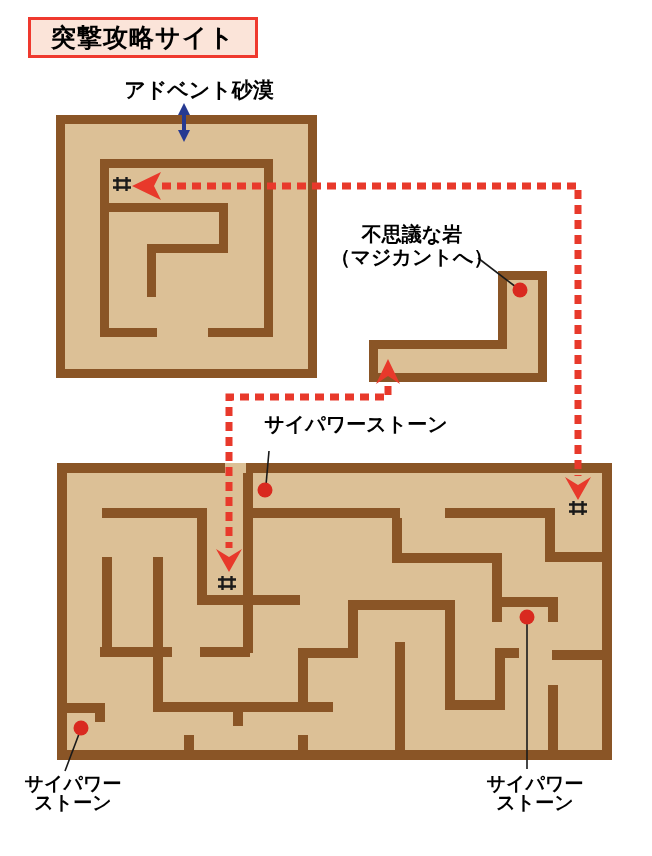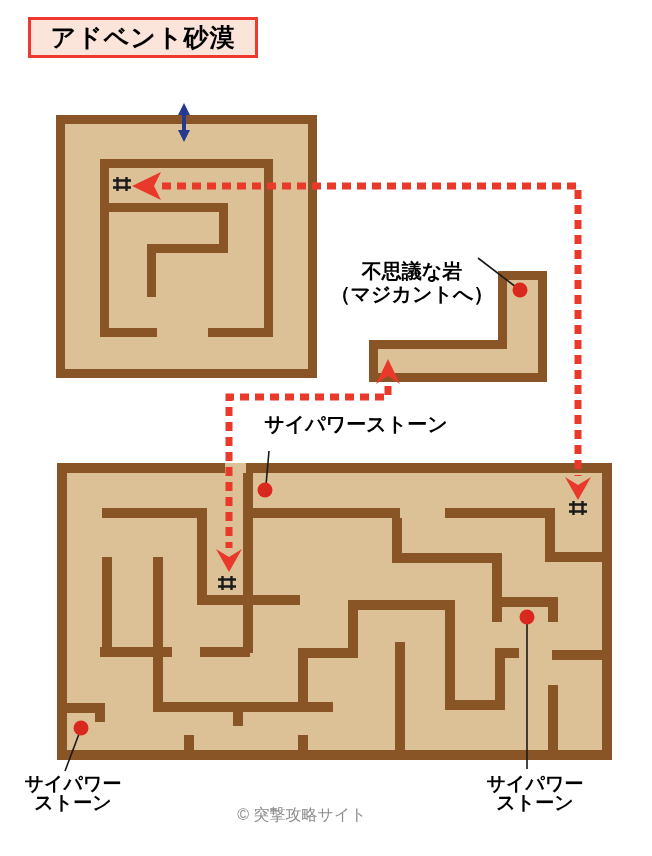--- a/index.html
+++ b/index.html
@@ -6,21 +6,21 @@
   .page{position:relative;width:652px;height:856px;background:#ffffff;overflow:hidden;
         font-family:"Liberation Sans",sans-serif;color:#000;}
   .map-svg{position:absolute;left:0;top:0;}
   .title-box{position:absolute;left:28px;top:17px;width:230px;height:41px;
              box-sizing:border-box;border:3px solid #ef392e;background:#fbe4d9;
              display:flex;align-items:center;justify-content:center;
              font-size:25px;font-weight:700;letter-spacing:1px;}
   .map-label{position:absolute;transform:translate(-50%,-50%);
              font-weight:600;text-align:center;white-space:pre-line;line-height:1.15;}
   .lbl-advent{left:199px;top:90px;font-size:21px;}
-  .lbl-mystery{left:412px;top:246px;font-size:20px;margin-top:37px;}
+  .lbl-mystery{left:412px;top:246px;font-size:20px;}
   .lbl-psi-top{left:356px;top:424px;font-size:20px;}
   .lbl-psi-bl{left:73px;top:793px;font-size:19px;line-height:1.02;}
   .lbl-psi-br{left:535px;top:793px;font-size:19px;line-height:1.02;}
   .copyright{position:absolute;left:302px;top:815px;transform:translate(-50%,-50%);
              font-size:16px;font-weight:400;color:#8c8c8c;white-space:nowrap;}
 </style>
 </head>
 <body>
 
 <div class="page">
@@ -103,25 +103,25 @@
       </g>
       <g transform="translate(578 508)">
         <path d="M-9 -3.5H9 M-9 3.5H9 M-4.5 -7V7 M4.5 -7V7" stroke="#1a1a1a" stroke-width="2.4" fill="none"></path>
       </g>
       <g transform="translate(227 583)">
         <path d="M-9 -3.5H9 M-9 3.5H9 M-4.5 -7V7 M4.5 -7V7" stroke="#1a1a1a" stroke-width="2.4" fill="none"></path>
       </g>
     </svg>
 
   <div class="title-box">
-    <span>アドベント砂漠</span>
+    <span>突撃攻略サイト</span>
   </div>
 
+  <div class="map-label lbl-advent">アドベント砂漠</div>
   <div class="map-label lbl-mystery">不思議な岩
 （マジカントへ）</div>
   <div class="map-label lbl-psi-top">サイパワーストーン</div>
   <div class="map-label lbl-psi-bl">サイパワー
 ストーン</div>
   <div class="map-label lbl-psi-br">サイパワー
 ストーン</div>
 
-  <div class="copyright">© 突撃攻略サイト</div>
 </div>
 
 </body></html>

